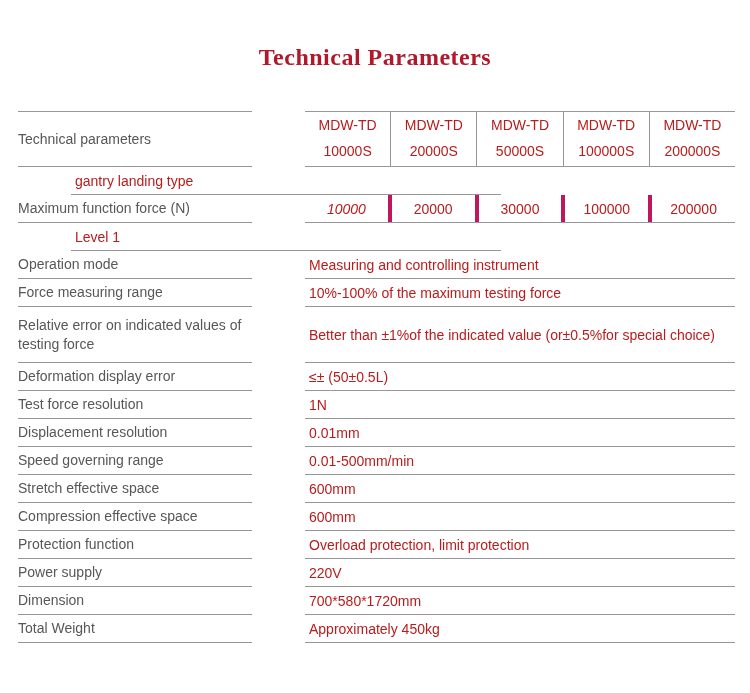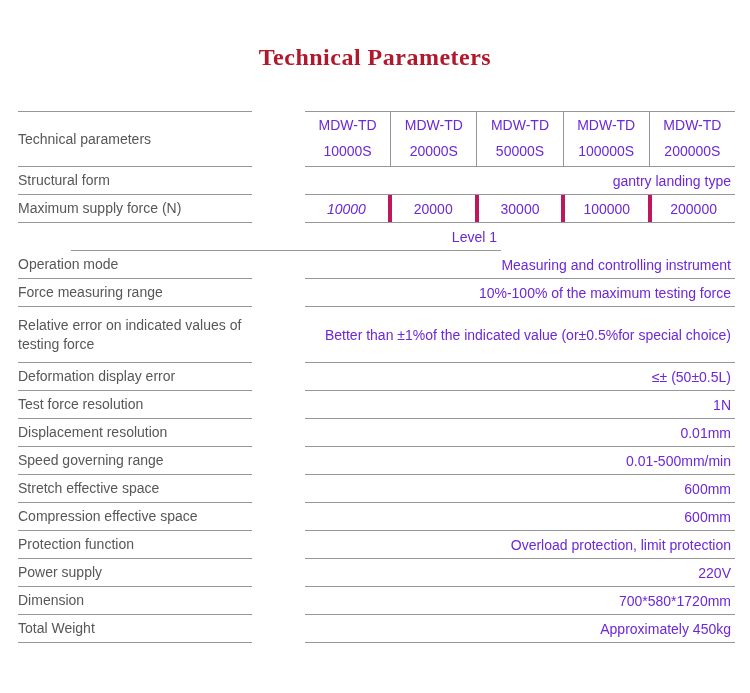--- a/index.html
+++ b/index.html
@@ -14,22 +14,22 @@
   }
   .spec{position:absolute;left:18px;top:111px;}
   .row{display:flex;}
   .lcell{
     width:234px;box-sizing:border-box;border-bottom:1px solid #979797;
     display:flex;align-items:center;color:#575757;font-size:14px;line-height:1.3;
   }
   .gapc{width:53px;}
   .rcell{
     width:430px;box-sizing:border-box;border-bottom:1px solid #979797;
-    display:flex;align-items:center;justify-content:flex-end;text-align:center;
-    color:#6d28d9;font-size:14px;padding:0 4px;
+    display:flex;align-items:center;justify-content:space-between;text-align:center;
+    color:#b91c1c;font-size:14px;padding:0 4px;
   }
   .row.top .lcell,.row.top .rcell{border-top:1px solid #979797;}
   .h56{height:56px;}
   .h28{height:28px;}
   .grid5{padding:0;align-items:stretch;}
   .mcell{
     flex:1 1 0;display:flex;flex-direction:column;align-items:center;
     justify-content:center;border-left:1px solid #979797;line-height:1.85;
   }
   .mcell:first-child{border-left:none;}
@@ -69,27 +69,26 @@
           <span>100000S</span>
         </div>
         <div class="mcell">
           <span>MDW-TD</span>
           <span>200000S</span>
         </div>
       </div>
     </div>
 
     <div class="row h28">
-      <div class="lcell">Structural form</div>
       <div class="gapc"></div>
       <div class="rcell">gantry landing type</div>
     </div>
 
     <div class="row h28">
-      <div class="lcell">Maximum supply force (N)</div>
+      <div class="lcell">Maximum function force (N)</div>
       <div class="gapc"></div>
       <div class="rcell grid5">
         <div class="vcell">10000</div>
         <div class="vcell">20000</div>
         <div class="vcell">30000</div>
         <div class="vcell">100000</div>
         <div class="vcell">200000</div>
       </div>
     </div>
 

